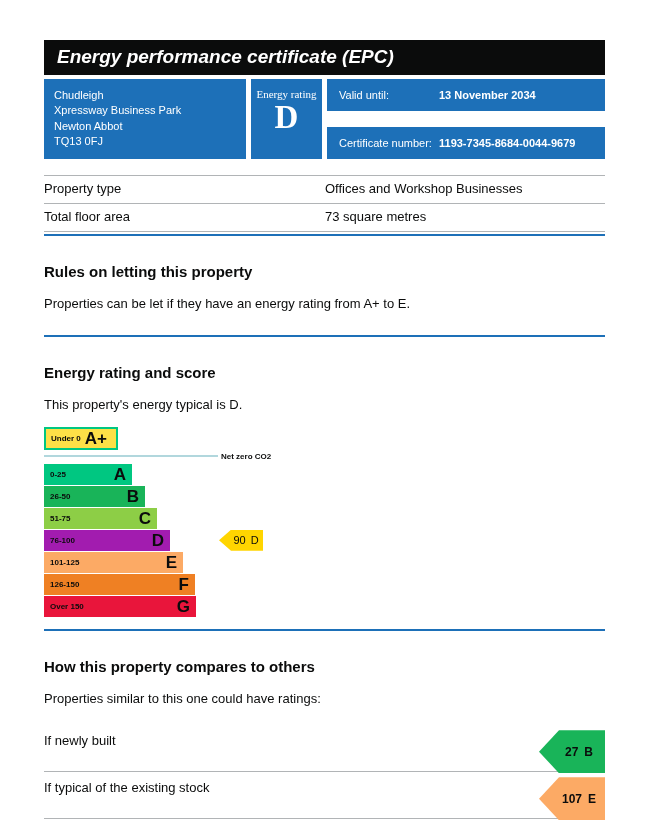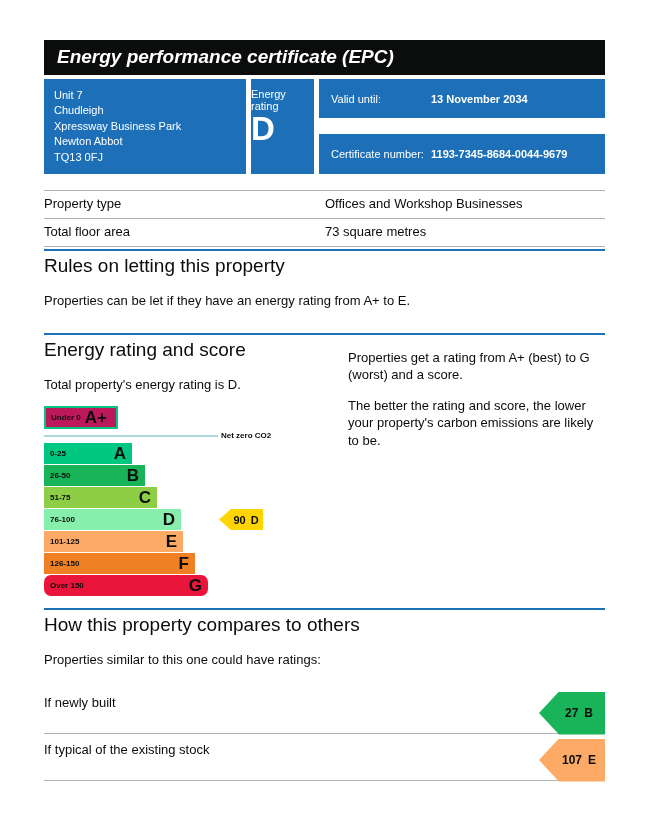--- a/index.html
+++ b/index.html
@@ -16,72 +16,72 @@
     background:#0b0c0c; color:#fff;
     font-size:19px; font-weight:bold;
     padding:6px 13px 7px 13px;
     font-style:italic;
   }
 
   
   .summary-row { display:flex; gap:5px; margin-top:4px; }
   .blue-box { background:#1d70b8; color:#fff; }
   .address-box { width:182px; padding:9px 10px; font-size:11px; line-height:1.4; }
-  .rating-box { width:63px; text-align:left; padding-top:9px; }
+  .rating-box { width:71px; text-align:center; padding-top:9px;font-family:Liberation Serif, serif; }
   .rating-box .rating-label { font-size:11px; }
   .rating-box .rating-letter { font-size:33px; font-weight:bold; line-height:1.05; }
   .validity-stack { flex:1; display:flex; flex-direction:column; gap:16px; }
   .validity-box { flex:1; display:flex; align-items:center; padding:0 12px; font-size:11px; }
   .validity-box .v-label { width:100px; flex-shrink:0; }
   .validity-box .v-value { font-weight:bold; }
 
   
   .prop-table { margin-top:16px; font-size:13px; }
   .prop-row { display:flex; padding:5px 0 7px 0; border-bottom:1px solid #b1b4b6; }
   .prop-row:first-child { border-top:1px solid #b1b4b6; }
   .prop-label { width:281px; flex-shrink:0; }
   .prop-value { flex:1; }
 
   .blue-rule { border:0; border-top:2px solid #1d70b8; margin:0; }
   .rule-after-table { margin-top:2px; }
 
-  h2.section-heading { font-size:19px; font-weight:normal; margin:4px 0 0 0; }
+  h2.section-heading { font-size:15px; font-weight:bold; margin:27px 0 0 0; }
   p.body-text { font-size:13px; margin:15px 0 0 0; line-height:1.35; }
   .rules-section { margin-bottom:23px; }
 
   
   .rating-cols { display:flex; margin-bottom:11px; }
   .rating-left { width:304px; flex-shrink:0; }
   .rating-aside { flex:1; font-size:13px; line-height:1.35; }
   .rating-aside p { margin:13px 0 0 0; }
   .rating-aside p:first-child { margin-top:14px; }
 
   
   .epc-chart { margin-top:13px; }
   .aplus-box {
-    width:70px; height:19px; background:#be185d;
+    width:70px; height:19px; background:#fde047;
     border:2px solid #00c781;
     display:flex; align-items:center;
   }
   .aplus-box .band-range { font-size:8px; font-weight:bold; padding-left:5px; }
   .aplus-box .band-letter { font-size:17px; font-weight:bold; margin-left:auto; padding-right:9px; line-height:1; }
   .netzero-row { display:flex; align-items:center; height:9px; margin:2px 0 3px 0; }
   .netzero-line { width:174px; border-top:2px solid #b1d7dd; }
   .netzero-label { font-size:8px; font-weight:bold; margin-left:3px; white-space:nowrap; }
   .band-row { position:relative; height:21px; margin-bottom:1px; }
   .band-bar { height:21px; display:flex; align-items:center; }
   .band-bar .band-range { font-size:8px; font-weight:bold; padding-left:6px; white-space:nowrap; }
   .band-bar .band-letter { font-size:17px; font-weight:bold; margin-left:auto; padding-right:6px; line-height:1; }
   .current-marker {
     position:absolute; left:175px; top:0;
     width:44px; height:21px;
     clip-path:polygon(0 50%, 12px 0, 100% 0, 100% 100%, 12px 100%);
     display:flex; align-items:center; justify-content:center;
     gap:5px; padding-left:10px; box-sizing:border-box;
-    font-size:11px; font-weight:bold;text-align:right;
+    font-size:11px; font-weight:normal;text-align:right;
   }
 
   
   .compare-row { position:relative; min-height:47px; padding-top:8px; border-bottom:1px solid #b1b4b6; box-sizing:border-box; }
   .compare-row .compare-label { font-size:13px; }
   .compare-arrow {
     position:absolute; right:0; top:5px;
     width:66px; height:43px;
     clip-path:polygon(0 50%, 20px 0, 100% 0, 100% 100%, 20px 100%);
     display:flex; align-items:center; justify-content:center;
@@ -92,21 +92,20 @@
 </style>
 </head>
 <body>
 
 <div class="page">
 
   <div class="title-bar">Energy performance certificate (EPC)</div>
 
   <div class="summary-row">
     <div class="blue-box address-box">
-        <div>Unit 7</div>
         <div>Chudleigh</div>
         <div>Xpressway Business Park</div>
         <div>Newton Abbot</div>
         <div>TQ13 0FJ</div>
       </div>
     <div class="blue-box rating-box">
       <div class="rating-label">Energy rating</div>
       <div class="rating-letter">D</div>
     </div>
     <div class="validity-stack">
@@ -135,21 +134,21 @@
 
   <div class="rules-section">
     <h2 class="section-heading">Rules on letting this property</h2>
     <p class="body-text">Properties can be let if they have an energy rating from A+ to E.</p>
   </div>
   <hr class="blue-rule">
 
   <div class="rating-cols">
     <div class="rating-left">
       <h2 class="section-heading">Energy rating and score</h2>
-      <p class="body-text">Total property's energy rating is D.</p>
+      <p class="body-text">This property's energy typical is D.</p>
 
       <div class="epc-chart">
         <div class="aplus-box" style="border-color: rgb(0, 199, 129);">
           <span class="band-range">Under 0</span>
           <span class="band-letter">A+</span>
         </div>
         <div class="netzero-row">
           <span class="netzero-line"></span>
           <span class="netzero-label">Net zero CO2</span>
         </div>
@@ -166,21 +165,21 @@
                 <span class="band-letter">B</span>
               </div>
             </div>
             <div class="band-row">
               <div class="band-bar" style="width: 113px; background: rgb(141, 206, 70);">
                 <span class="band-range">51-75</span>
                 <span class="band-letter">C</span>
               </div>
             </div>
             <div class="band-row">
-              <div class="band-bar" style="width: 137px; background: #86efac;">
+              <div class="band-bar" style="width: 126px; background: #a21caf;">
                 <span class="band-range">76-100</span>
                 <span class="band-letter">D</span>
               </div>
               <div class="current-marker" style="background: rgb(255, 213, 0);">
                 <span>90</span>
                 <span>D</span>
               </div>
             </div>
             <div class="band-row">
               <div class="band-bar" style="width: 139px; background: rgb(252, 170, 101);">
@@ -188,32 +187,28 @@
                 <span class="band-letter">E</span>
               </div>
             </div>
             <div class="band-row">
               <div class="band-bar" style="width: 151px; background: rgb(239, 128, 35); justify-content: flex-end;">
                 <span class="band-range">126-150</span>
                 <span class="band-letter">F</span>
               </div>
             </div>
             <div class="band-row">
-              <div class="band-bar" style="width: 164px; background: rgb(233, 21, 59); border-radius: 7px;">
+              <div class="band-bar" style="width: 152px; background: rgb(233, 21, 59);">
                 <span class="band-range">Over 150</span>
                 <span class="band-letter">G</span>
               </div>
             </div>
           </div>
       </div>
     </div>
-    <div class="rating-aside">
-        <p>Properties get a rating from A+ (best) to G (worst) and a score.</p>
-        <p>The better the rating and score, the lower your property's carbon emissions are likely to be.</p>
-      </div>
   </div>
   <hr class="blue-rule">
 
   <div>
     <h2 class="section-heading">How this property compares to others</h2>
     <p class="body-text">Properties similar to this one could have ratings:</p>
     <div class="compare-wrap" id="compare-rows">
         <div class="compare-row">
           <div class="compare-label">If newly built</div>
           <div class="compare-arrow" style="background: rgb(25, 180, 89);">

